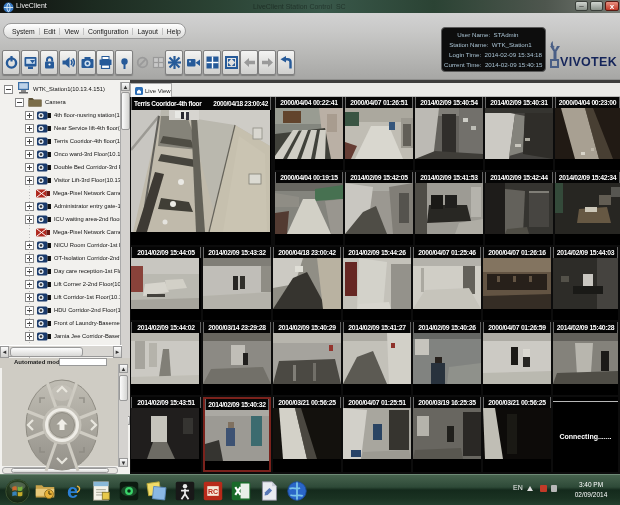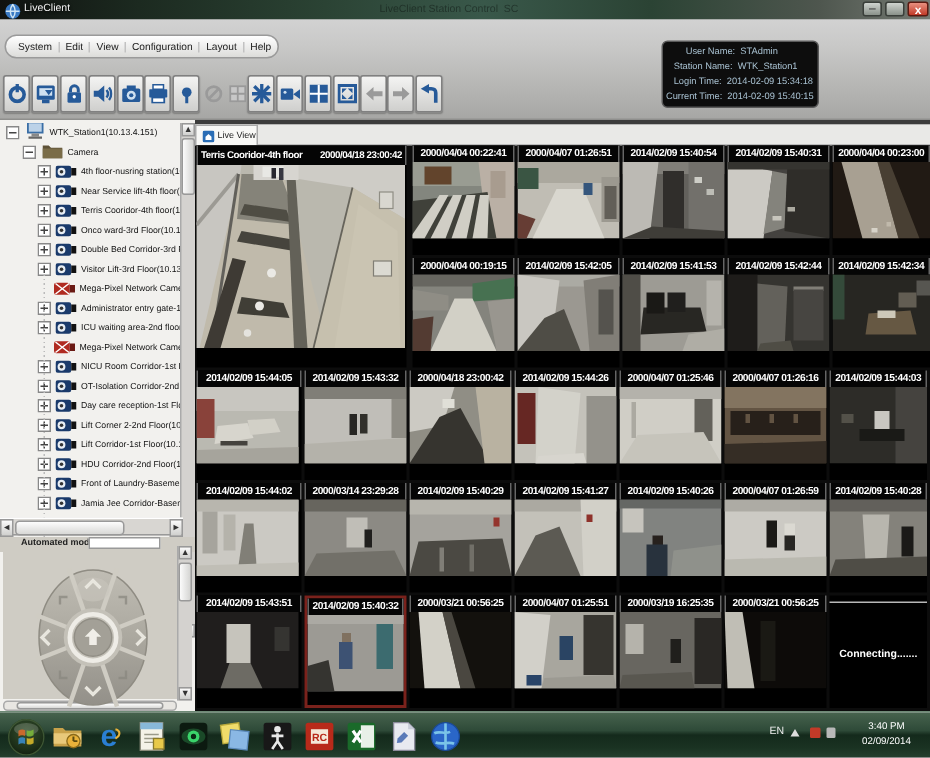--- a/index.html
+++ b/index.html
@@ -143,20 +143,28 @@
           <path d="M10.5 12.5 V6 Q10.5 3.2 7.5 3.2 H5.5" stroke="#265a99" stroke-width="2.4" fill="none"></path>
           <polygon points="6,0 6,6.4 0.5,3.2" fill="#265a99"></polygon>
         </svg>
       </div>
  <div style="position:absolute;left:441px;top:14px;width:105px;height:45px;background:#0d0d0d;border:1px solid #5a5a5a;border-radius:4px;padding:2px 3px 2px 2px;color:#a9c2d2;font-size:6.2px;line-height:10px;white-space:nowrap;text-align:right">
   <div style="text-align:center">User Name:&nbsp; STAdmin&nbsp;&nbsp;&nbsp;&nbsp;&nbsp;&nbsp;</div>
   <div style="text-align:center">Station Name:&nbsp; WTK_Station1&nbsp;&nbsp;&nbsp;</div>
   <div>Login Time:&nbsp; 2014-02-09 15:34:18</div>
   <div>Current Time:&nbsp; 2014-02-09 15:40:15</div>
  </div>
+ <div style="position:absolute;left:546px;top:19px;width:74px;height:40px">
+<svg width="74" height="40" viewBox="0 0 74 40">
+<path d="M4 14 l5 8 5-8 -3 0 -2 4 -2-4 z" fill="#4a5f86"></path>
+<rect x="7.5" y="20" width="3" height="8" fill="#4a5f86"></rect>
+<path d="M6 16 q-3 -4 1 -7 q-1 5 2 6 z" fill="#4a5f86"></path>
+<rect x="5" y="28" width="7" height="7" fill="none" stroke="#4a5f86" stroke-width="2"></rect>
+<text x="14" y="34" font-family="Liberation Sans" font-weight="bold" font-size="12.5" fill="#15255a" letter-spacing="0.3">VIVOTEK</text>
+</svg></div>
 </div>
 
 <div style="position:absolute;left:0;top:79px;width:620px;height:1px;background:#8f8f8d"></div>
 
 <div style="position:absolute;left:0;top:80px;width:130px;height:394px;background:#f2f1ee">
  <div class="trow" style="top:2px">
         <span style="margin-left:4px"><svg width="9" height="9" viewBox="0 0 9 9">
             <rect x="0.5" y="0.5" width="8" height="8" fill="#fff" stroke="#888"></rect>
             <rect x="2" y="4" width="5" height="1" fill="#444"></rect>
           </svg></span>

